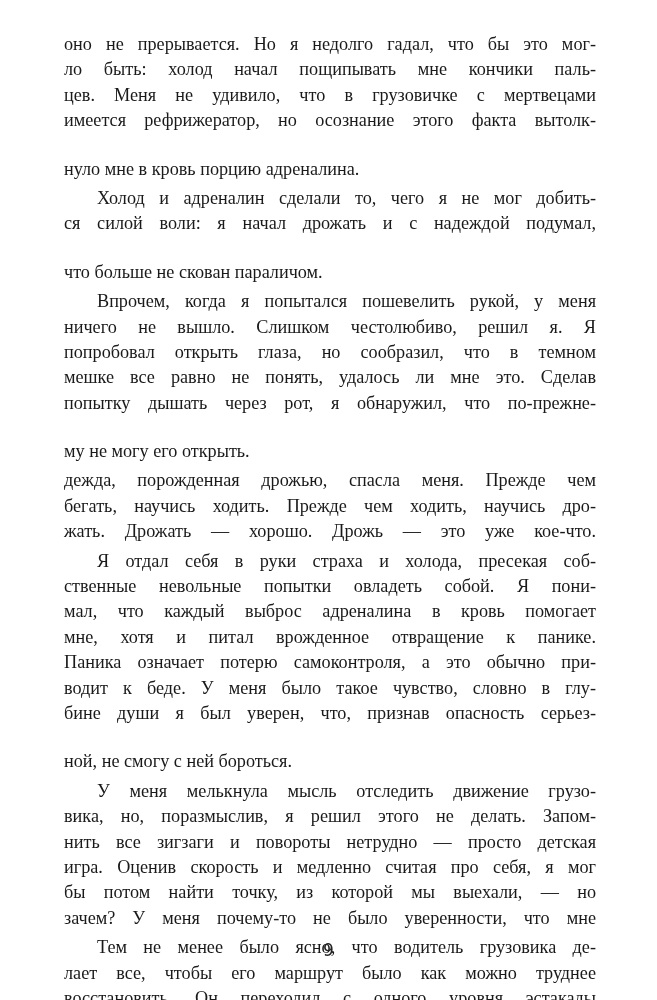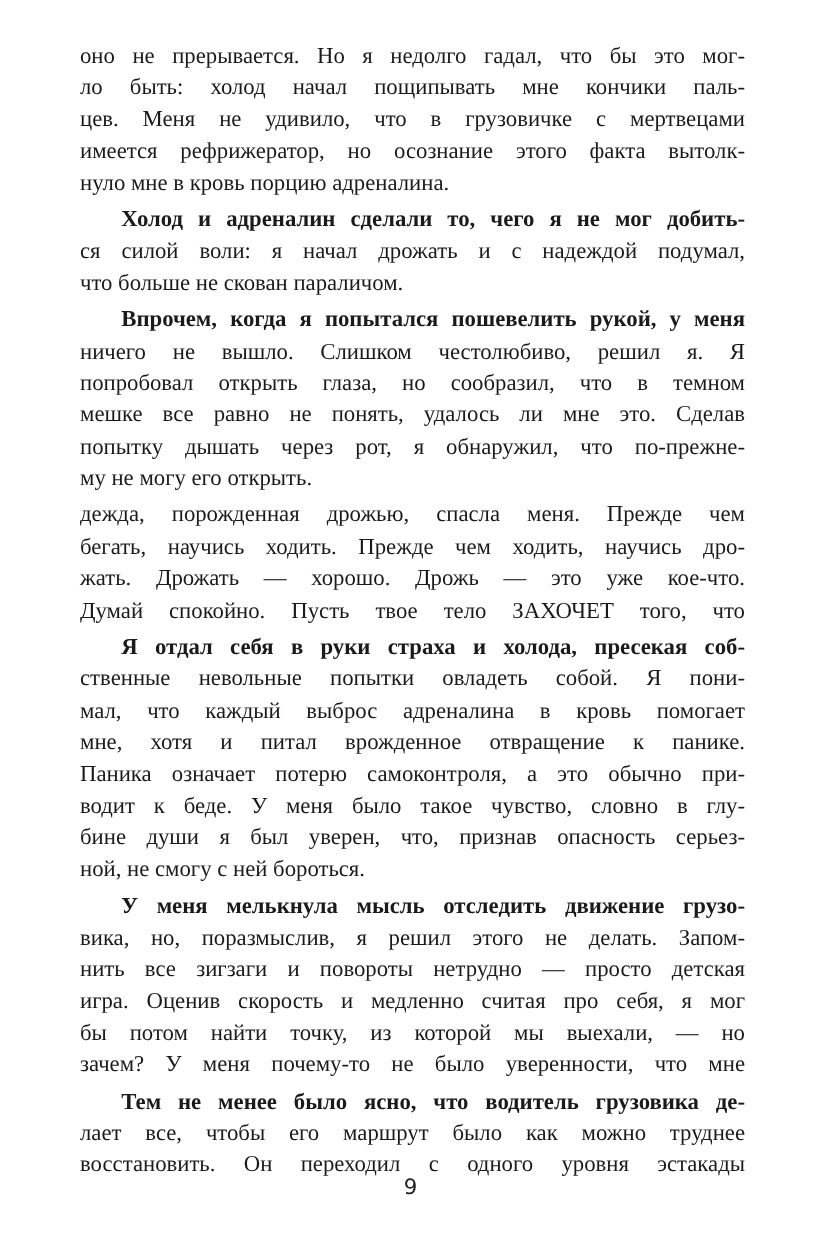--- a/index.html
+++ b/index.html
@@ -3,22 +3,22 @@
 <meta charset="utf-8">
 <style>
   html, body { margin: 0; padding: 0; background: #ffffff; }
   body { width: 657px; height: 1000px; position: relative; overflow: hidden; }
   .page {
     position: absolute; left: 64px; top: 32px; width: 532px;
     font-family: "Liberation Serif", "DejaVu Serif", serif;
     font-size: 18.2px; line-height: 25.4px; color: #1a1a1a;
   }
   .line { display: block; white-space: nowrap; text-align: justify; text-align-last: justify; height: 25.4px; }
-  .line.last { text-align-last: left; }
-  .line.indent { padding-left: 33px; font-weight: bold; }
+  .line.last { text-align-last: left; margin-top: 23px; }
+  .line.indent { padding-left: 33px; }
   .para { margin: 0 0 4px 0; }
   .page-number {
     position: absolute; left: 0; width: 657px; top: 940px; text-align: center;
     font-family: "DejaVu Sans", sans-serif; font-size: 17px; color: #222;
   }
 </style>
 </head>
 <body>
 
 <div class="page" id="page">
@@ -39,21 +39,20 @@
       <span class="line">ничего не вышло. Слишком честолюбиво, решил я. Я</span>
       <span class="line">попробовал открыть глаза, но сообразил, что в темном</span>
       <span class="line">мешке все равно не понять, удалось ли мне это. Сделав</span>
       <span class="line">попытку дышать через рот, я обнаружил, что по-прежне-</span>
       <span class="line last">му не могу его открыть.</span>
     </div>
     <div class="para">
       <span class="line">дежда, порожденная дрожью, спасла меня. Прежде чем</span>
       <span class="line">бегать, научись ходить. Прежде чем ходить, научись дро-</span>
       <span class="line">жать. Дрожать — хорошо. Дрожь — это уже кое-что.</span>
-      <span class="line">Думай спокойно. Пусть твое тело ЗАХОЧЕТ того, что</span>
     </div>
     <div class="para">
       <span class="line indent">Я отдал себя в руки страха и холода, пресекая соб-</span>
       <span class="line">ственные невольные попытки овладеть собой. Я пони-</span>
       <span class="line">мал, что каждый выброс адреналина в кровь помогает</span>
       <span class="line">мне, хотя и питал врожденное отвращение к панике.</span>
       <span class="line">Паника означает потерю самоконтроля, а это обычно при-</span>
       <span class="line">водит к беде. У меня было такое чувство, словно в глу-</span>
       <span class="line">бине души я был уверен, что, признав опасность серьез-</span>
       <span class="line last">ной, не смогу с ней бороться.</span>

